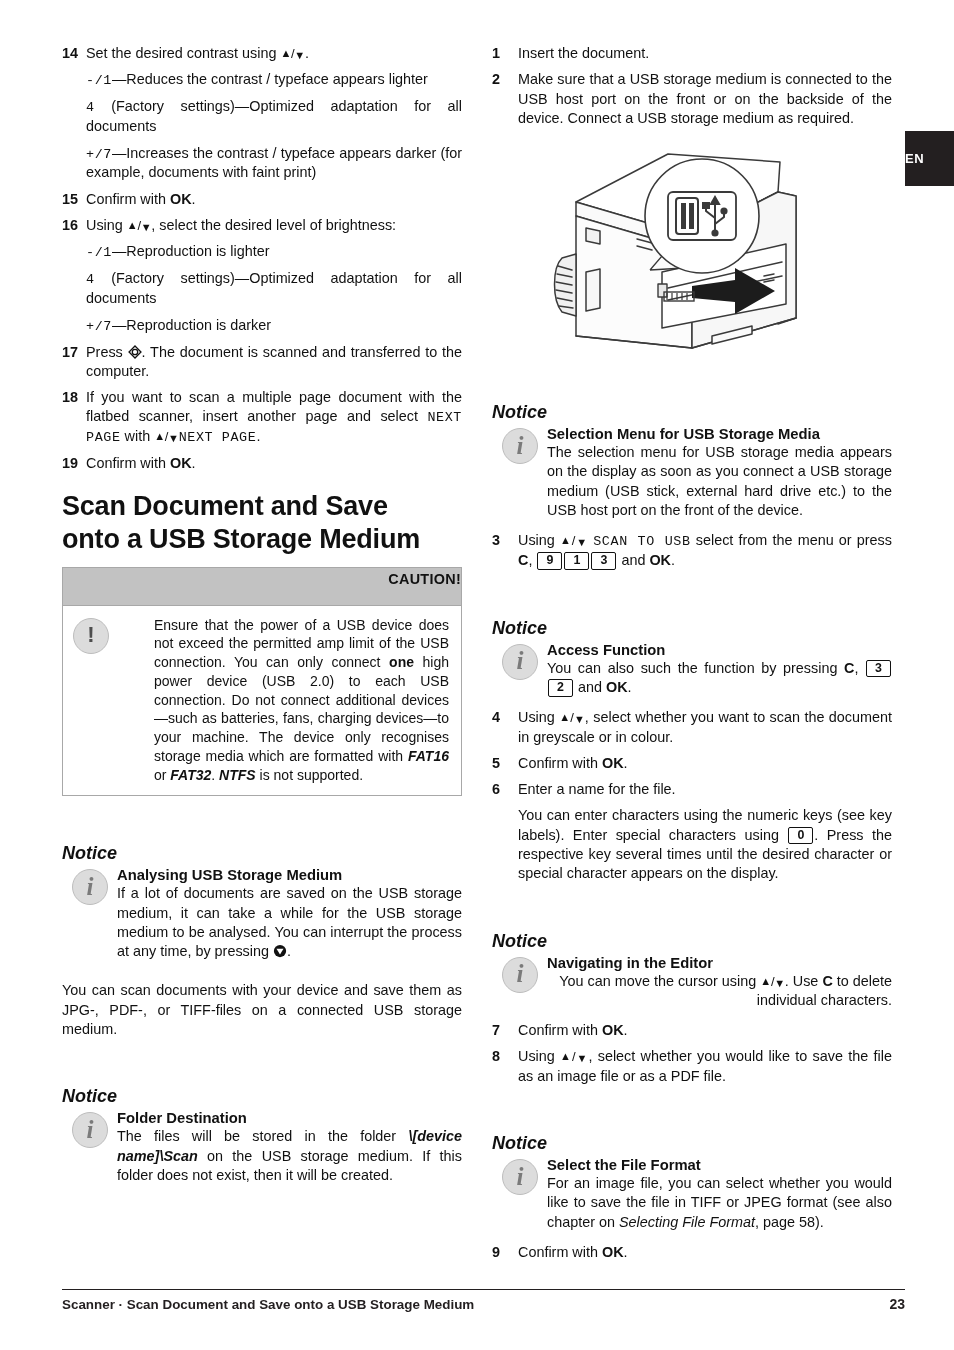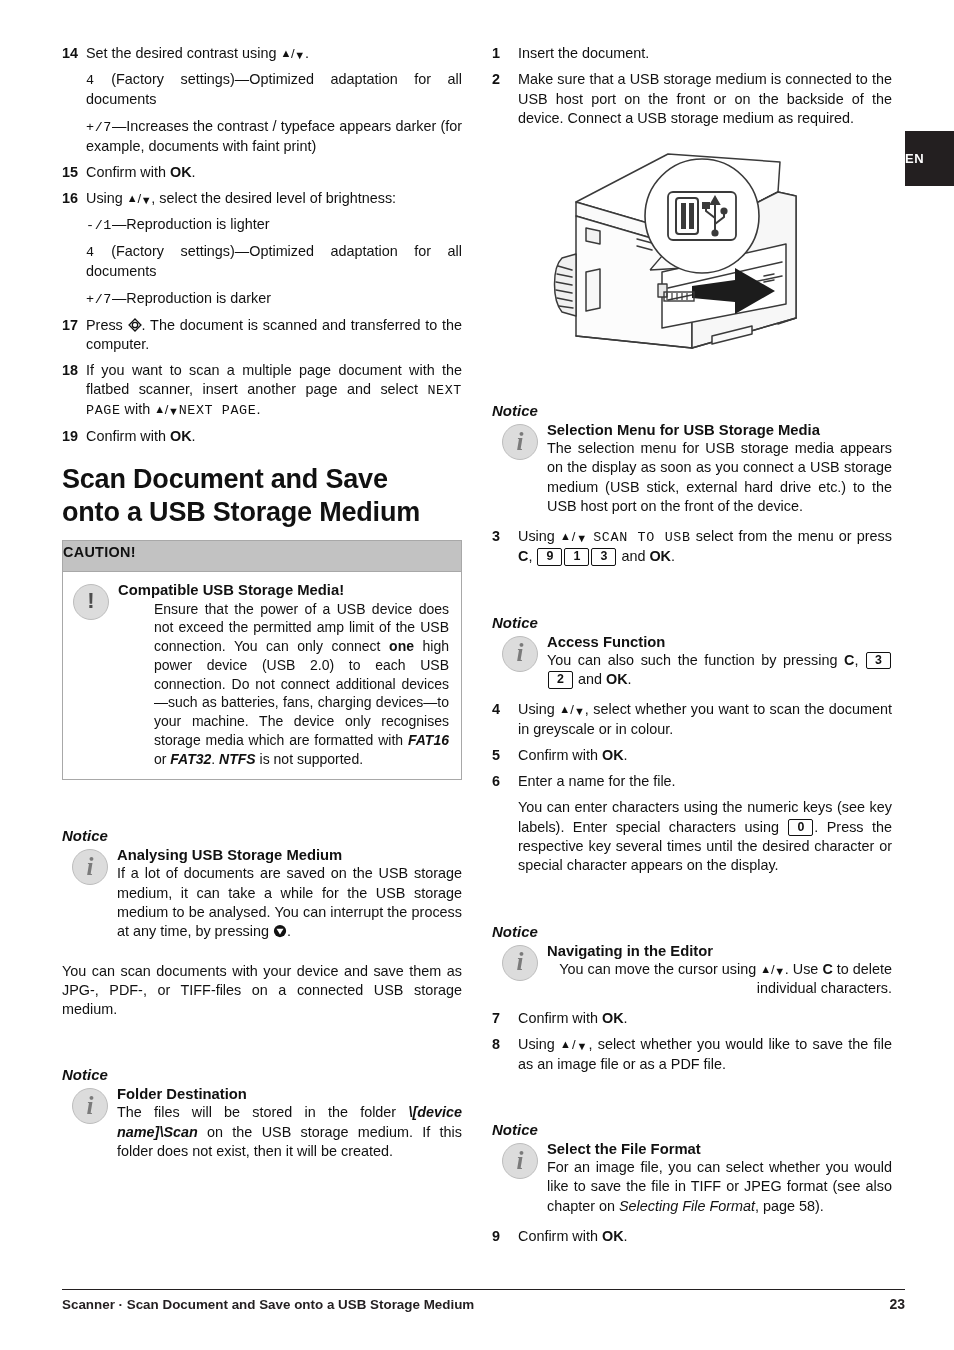--- a/index.html
+++ b/index.html
@@ -85,23 +85,23 @@
 
   
   h1.section-title{
     font-size:27px; line-height:1.24; font-weight:bold;
     margin:16px 0 10px 0; letter-spacing:-.2px;
   }
 
   
   .caution-box{ margin:6px 0 14px 0; }
   .caution-head{
-    background:#c2c2c2; text-align:left;
+    background:#c2c2c2; text-align:right;
     font-size:14.4px; font-weight:bold; letter-spacing:.3px;
-    padding:3px 0 11px; border:1px solid #a8a8a8; border-bottom:none;margin-top:8px;
+    padding:3px 0 18px; border:1px solid #a8a8a8; border-bottom:none;margin-top:8px;
   }
   .caution-body{
     border:1px solid #a8a8a8; background:#ffffff;
     padding:10px 12px 11px 10px;
     display:flex; gap:9px;
   }
   .caution-body .txt{ flex:1 1 auto; }
   .caution-title{ font-size:14.8px; font-weight:bold; margin-bottom:2px; }
   .caution-text{ font-size:14px; line-height:1.34; text-align:justify;margin-left:36px; }
 
@@ -118,21 +118,21 @@
   }
   .circ .inf{
     color:#7a7a7a; font-family:"Liberation Serif", serif;
     font-style:italic; font-weight:bold; font-size:25px; line-height:1;
     position:relative; top:-1px;
   }
 
   
   .notice{ margin:10px 0 11px 0; }
   .notice-label{
-    font-size:15px; font-weight:bold; font-style:italic;
+    font-size:18px; font-weight:bold; font-style:italic;
     margin-bottom:3px;
     margin-top:47px;
   }
   .notice-inner{ display:flex; gap:9px; padding-left:10px; }
   .notice-inner .txt{ flex:1 1 auto; }
   .notice-title{ font-size:14.8px; font-weight:bold; margin-bottom:1px; }
   .notice-text{ font-size:14.4px; line-height:1.34; text-align:justify; }
   .notice-text.nojust{ text-align:right; }
 
   
@@ -156,20 +156,21 @@
     <span>EN</span>
   </div>
 
   <div class="col col-left">
 
     <div class="step">
       <span class="num">14</span>
       <span class="body nojust"><span>Set the desired contrast using </span><span class="updown"><span class="ar">▲</span><span class="sl">/</span><span class="ar2">▼</span></span><span>.</span></span>
     </div>
 
+    <div class="sub nojust"><span class="lcd">-/1</span><span>—Reduces the contrast / typeface appears lighter</span></div>
 
     <div class="sub"><span class="lcd">4</span><span> (Factory settings)—Optimized adaptation for all documents</span></div>
 
     <div class="sub"><span class="lcd">+/7</span><span>—Increases the contrast / typeface appears darker (for example, documents with faint print)</span></div>
 
     <div class="step">
       <span class="num">15</span>
       <span class="body nojust"><span>Confirm with </span><b>OK</b><span>.</span></span>
     </div>
 
@@ -207,21 +208,20 @@
       <span>onto a USB Storage Medium</span>
     </h1>
 
     <div class="caution-box">
       <div class="caution-head">CAUTION!</div>
       <div class="caution-body">
         <div class="circ">
             <span class="excl">!</span>
           </div>
         <div class="txt">
-          <div class="caution-title">Compatible USB Storage Media!</div>
           <div class="caution-text"><span>Ensure that the power of a USB device does not exceed the permitted amp limit of the USB connection. You can only connect </span><b>one</b><span> high power device (USB 2.0) to each USB connection. Do not connect additional devices—such as batteries, fans, charging devices—to your machine. The device only recognises storage media which are formatted with </span><span class="bi">FAT16</span><span> or </span><span class="bi">FAT32</span><span>. </span><span class="bi">NTFS</span><span> is not supported.</span></div>
         </div>
       </div>
     </div>
 
     <div class="notice">
       <div class="notice-label">Notice</div>
       <div class="notice-inner">
         <div class="circ">
             <span class="inf">i</span>

